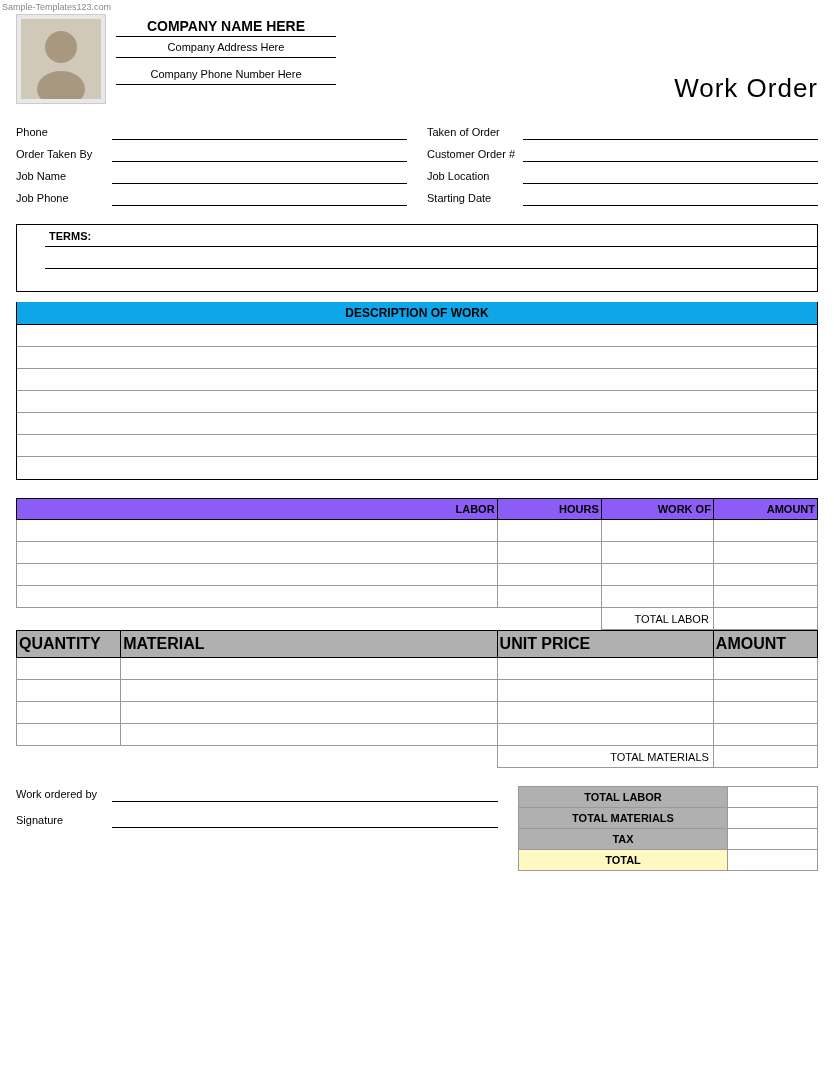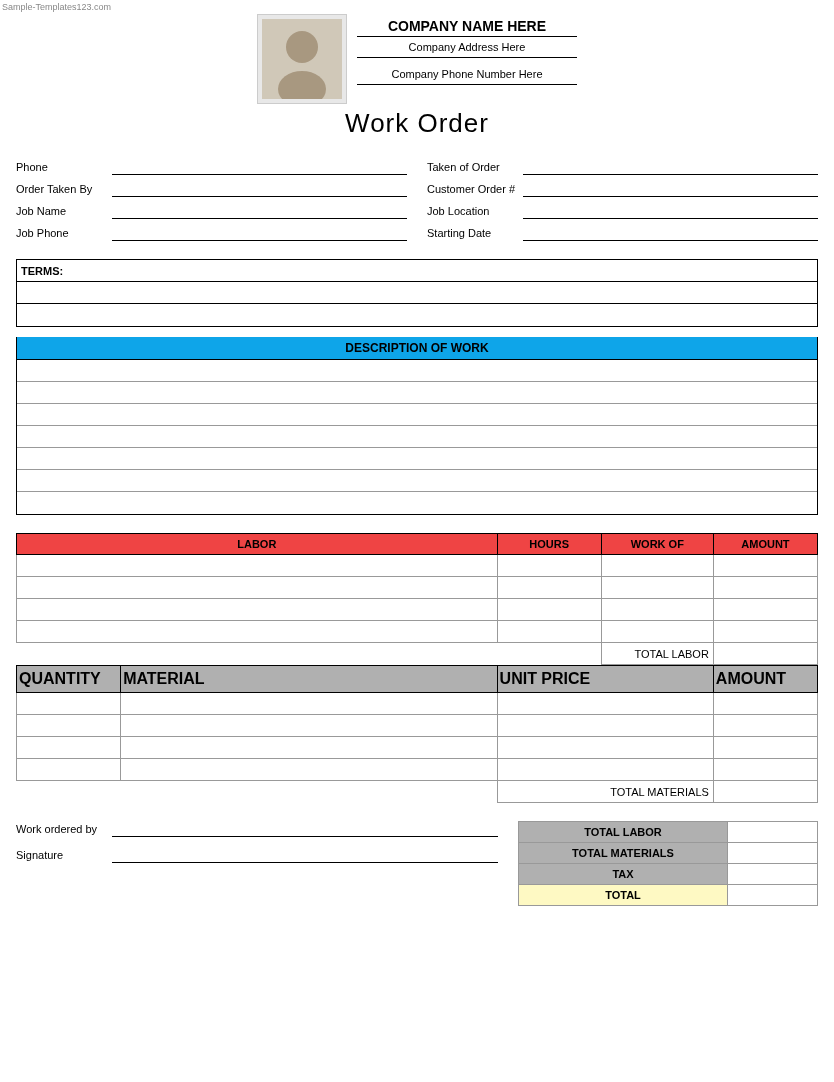--- a/index.html
+++ b/index.html
@@ -19,24 +19,23 @@
       font-size: 9px;
       color: #888;
     }
     .page {
       padding: 14px 16px 14px 16px;
     }
 
     
     .header {
       display: flex;
-      align-items: center;
+      align-items: flex-end;
       justify-content: space-between;
       margin-bottom: 20px;
-      flex-direction: column;
     }
     .header-left {
       display: flex;
       align-items: flex-start;
       gap: 10px;
     }
     .avatar-box {
       width: 90px;
       height: 90px;
       border: 1px solid #ccc;
@@ -103,20 +102,21 @@
     .field-line {
       flex: 1;
       border-bottom: 1px solid #000;
       height: 16px;
     }
 
     
     .terms-section {
       border: 1px solid #000;
       margin-bottom: 10px;
+      padding-left: 28px;
     }
     .terms-row {
       display: flex;
       align-items: center;
       border-bottom: 1px solid #000;
       min-height: 22px;
       padding: 2px 4px;
     }
     .terms-row:last-child {
       border-bottom: none;
@@ -154,23 +154,23 @@
     
     .spacer { height: 18px; }
 
     
     .labor-table {
       width: 100%;
       border-collapse: collapse;
       margin-bottom: 0;
     }
     .labor-table th {
-      background: #ef4444;
+      background: #8b5cf6;
       border: 1px solid #000;
-      text-align: center;
+      text-align: right;
       font-weight: bold;
       font-size: 11px;
       padding: 4px 2px;
     }
     .labor-table td {
       border: 1px solid #999;
       height: 22px;
       padding: 1px 3px;
       font-size: 11px;
     }

